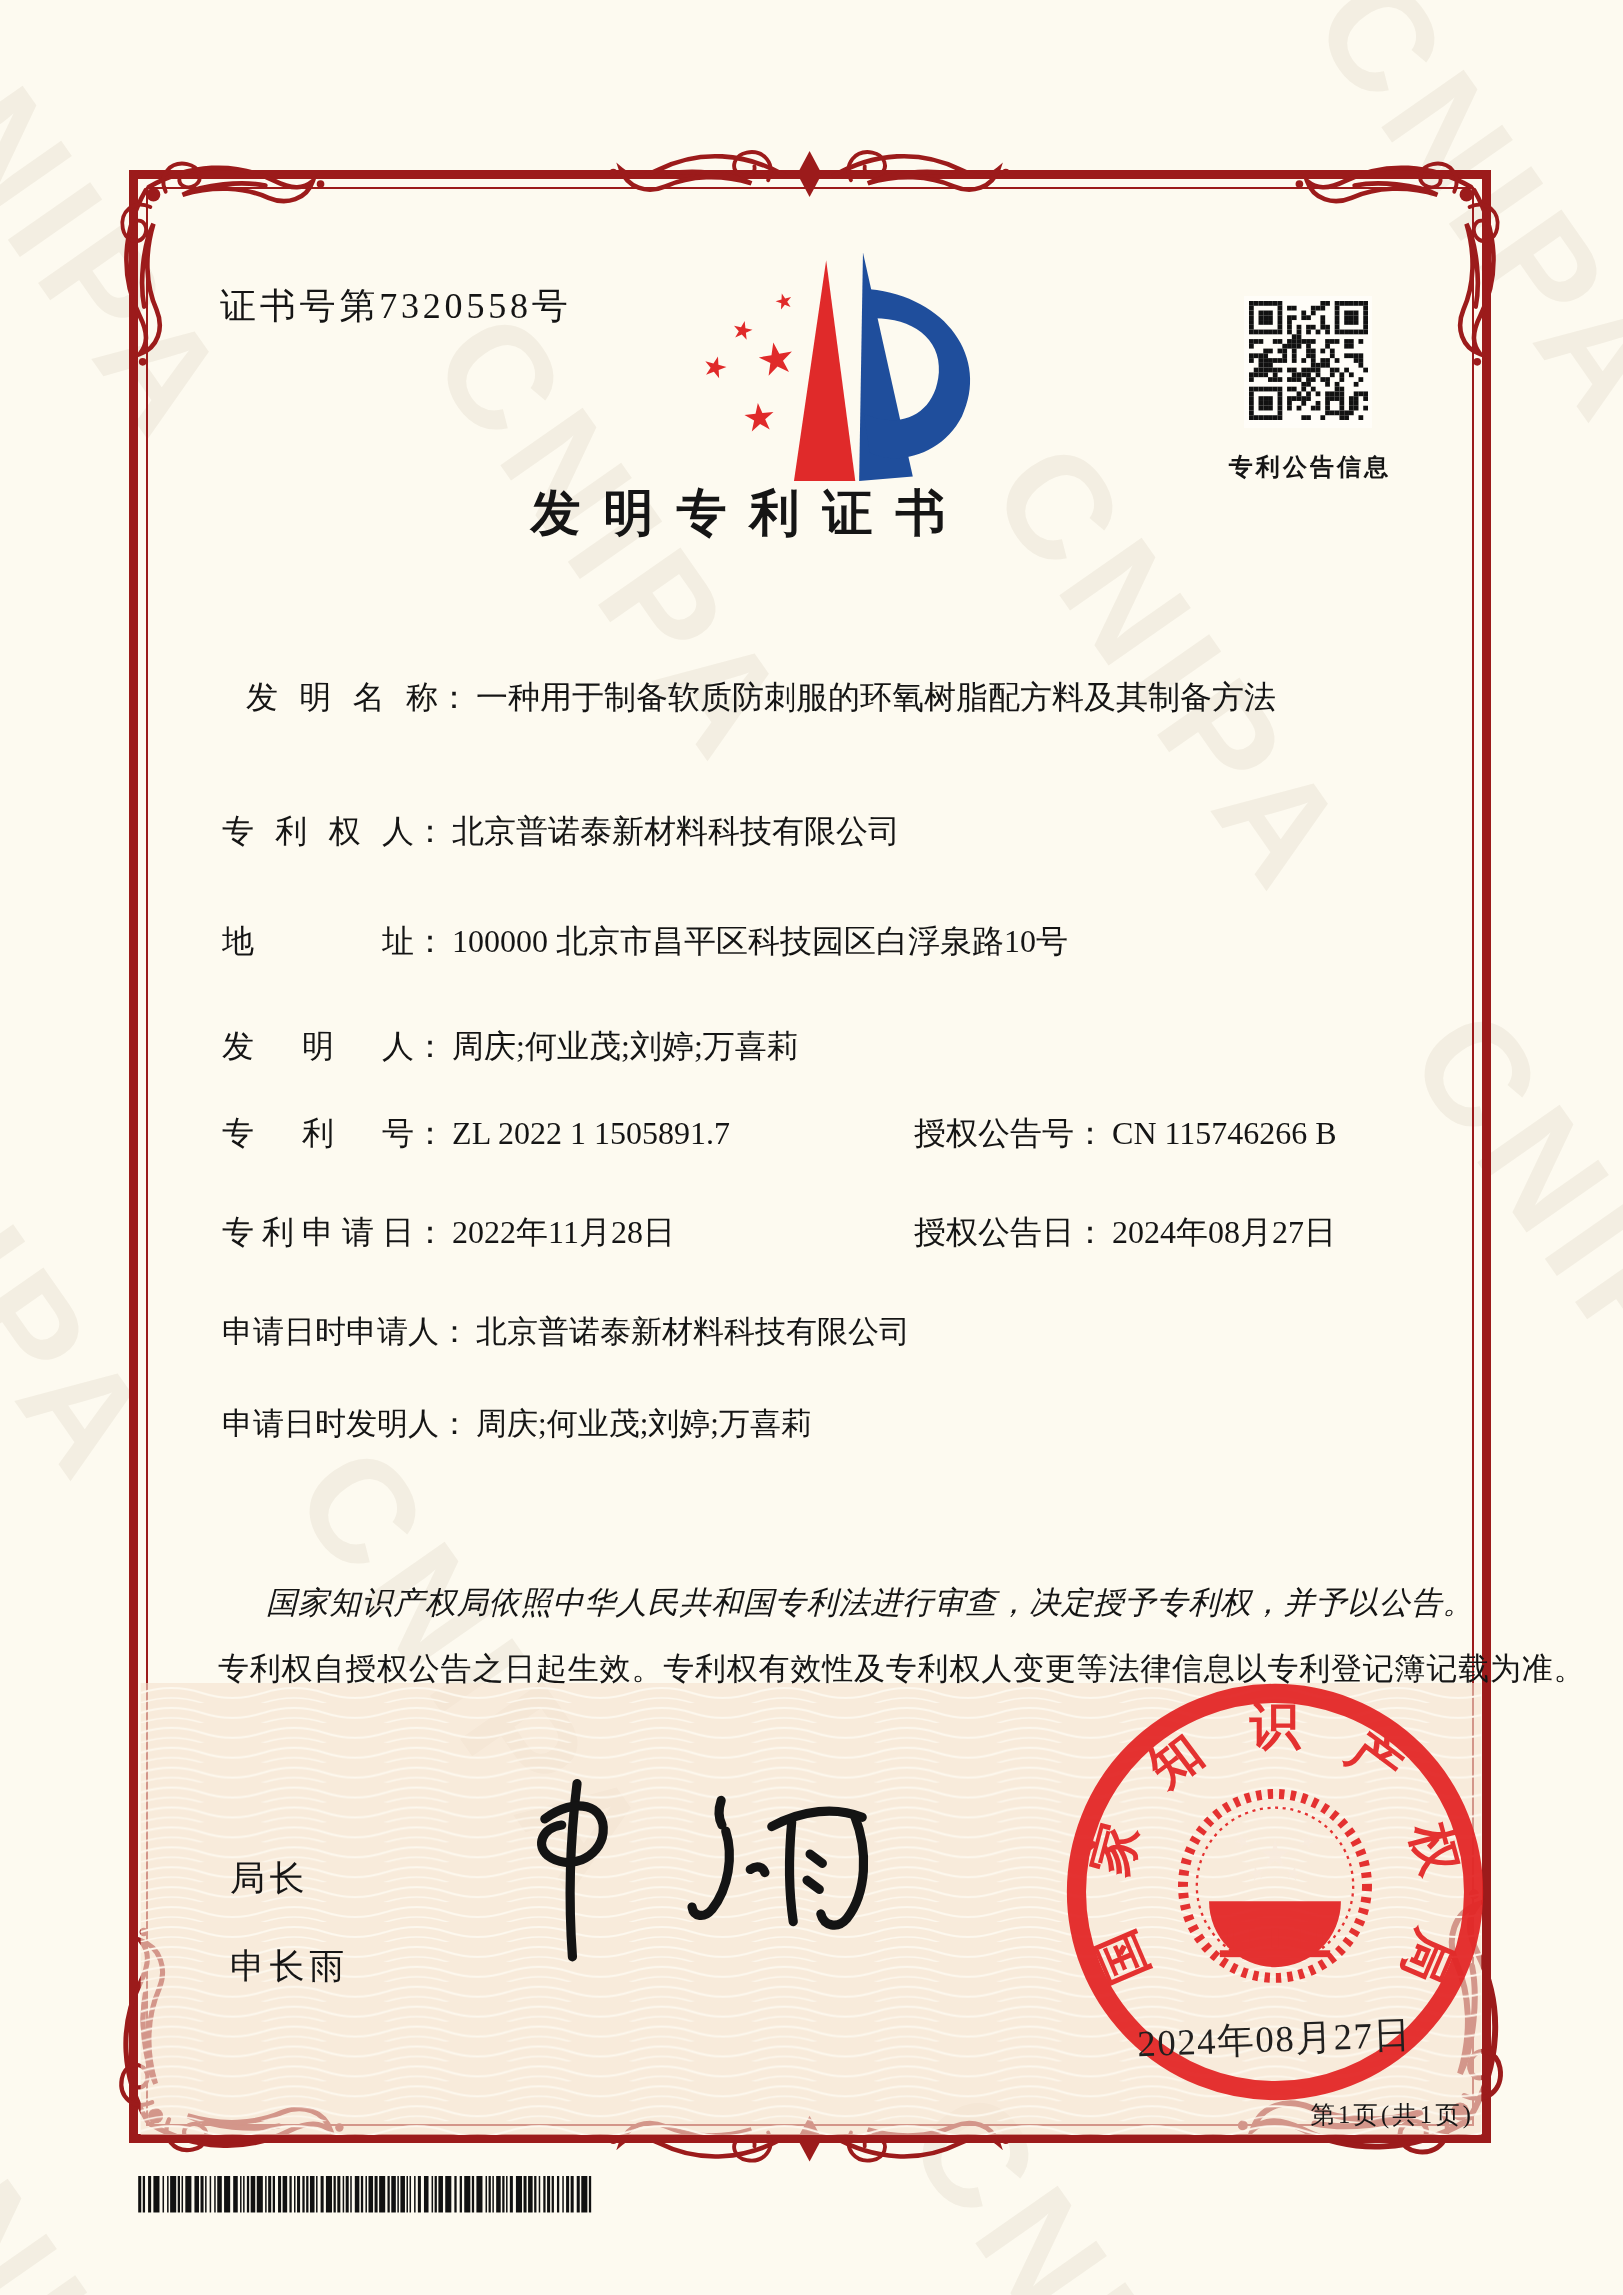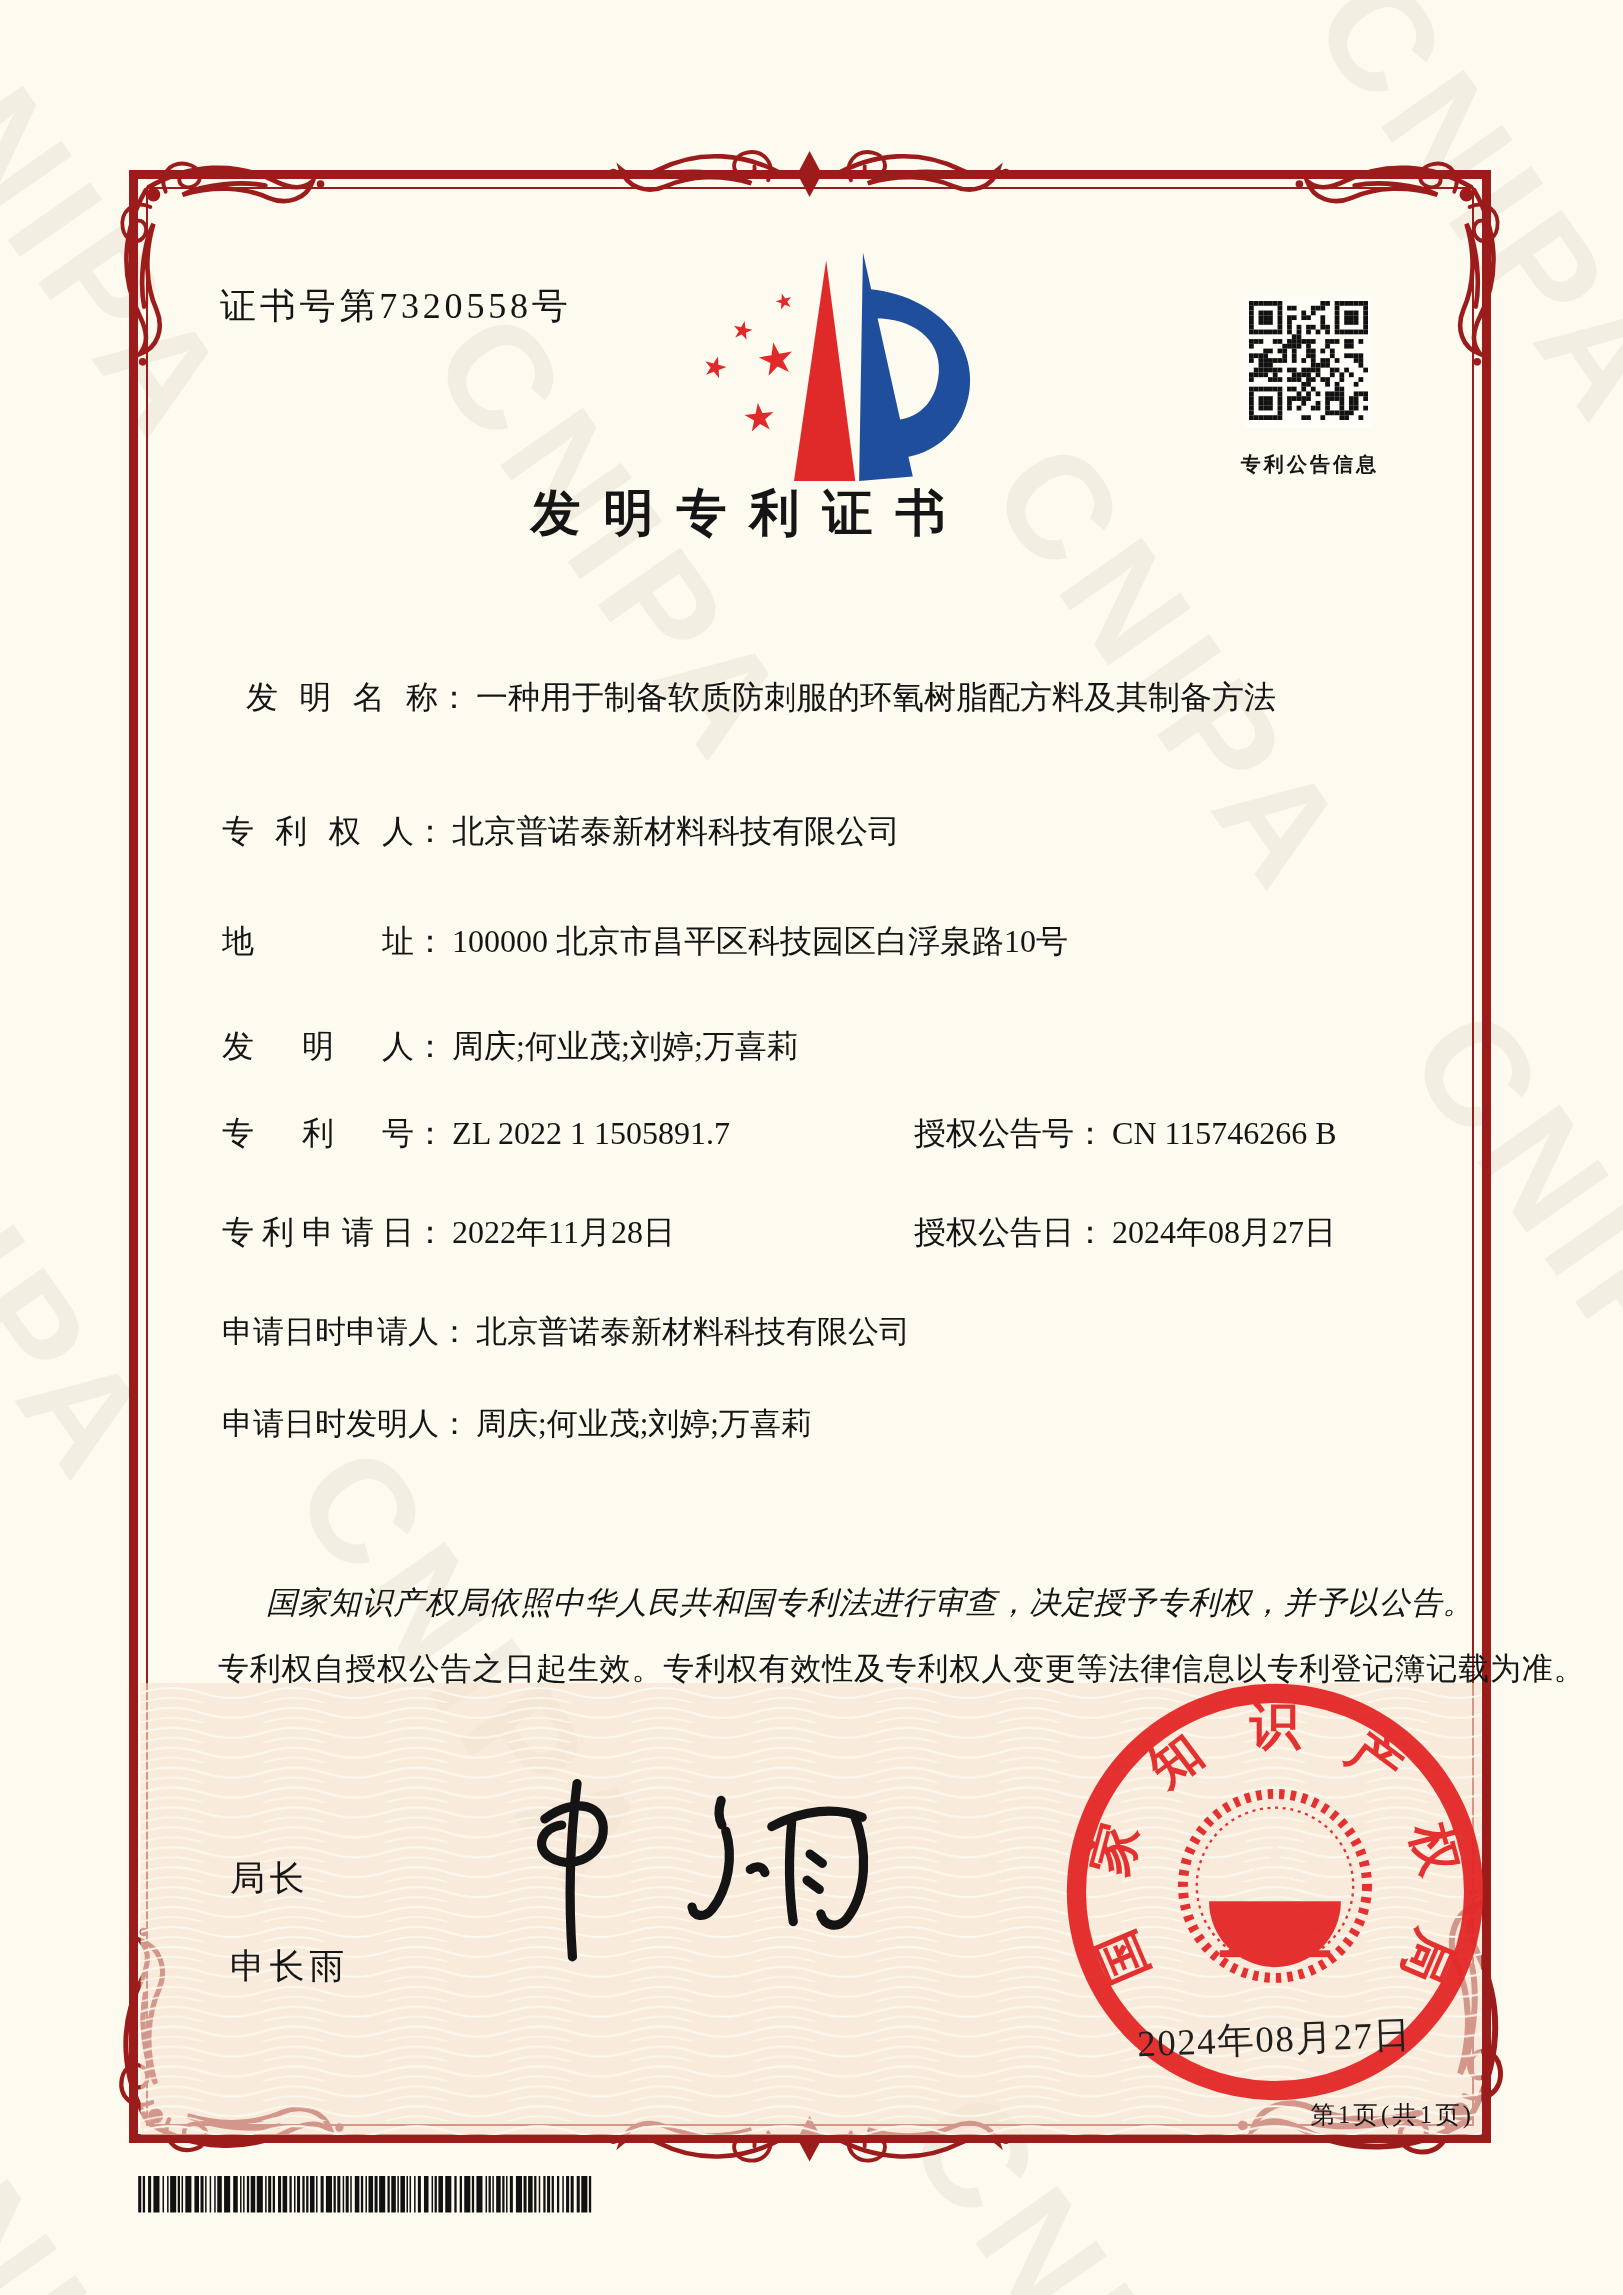--- a/index.html
+++ b/index.html
@@ -20,21 +20,21 @@
   .frame-inner{
     position:absolute; left:7.7px; top:7.7px; right:7.7px; bottom:7.7px;
     box-sizing:border-box; border:2.3px solid #9c1b1b;
   }
   .ornaments{position:absolute; z-index:1; left:0; top:0; pointer-events:none;}
   .waveband{position:absolute; z-index:1; left:140px; top:1683px;}
   .certno{position:absolute; z-index:2; left:220px; top:282px; font-size:36px; letter-spacing:3.8px;}
   .logo{position:absolute; z-index:2; left:669px; top:251px;}
   .qr-wrap{position:absolute; z-index:2; left:1244px; top:296px; background:#fffdf8; padding:4.6px;}
   .qr-caption{position:absolute; z-index:2; left:1227px; top:451px; width:166px; text-align:center;
-    font-size:20px; font-weight:700; letter-spacing:3.1px;}
+    font-size:24px; font-weight:700; letter-spacing:3.1px;}
   .doc-title{position:absolute; z-index:2; left:0; width:1499px; top:480px; text-align:center;
     font-size:50px; font-weight:700; letter-spacing:23px;}
   .row{position:absolute; z-index:2; left:222px; white-space:nowrap; font-size:32px;}
   .row-r{left:914px;}
   .row-sm{font-size:31px;}
   .jl{display:inline-block; width:192px; text-align:justify; text-align-last:justify; vertical-align:bottom;}
   .val{margin-left:6.1px;}
   .stmt-line{position:absolute; z-index:2; white-space:nowrap; font-size:31px; letter-spacing:0.8px;}
   .sig-label{position:absolute; z-index:2; font-family:"Liberation Sans","DejaVu Sans",sans-serif;
     font-weight:400; font-size:35px; letter-spacing:4.6px;}

